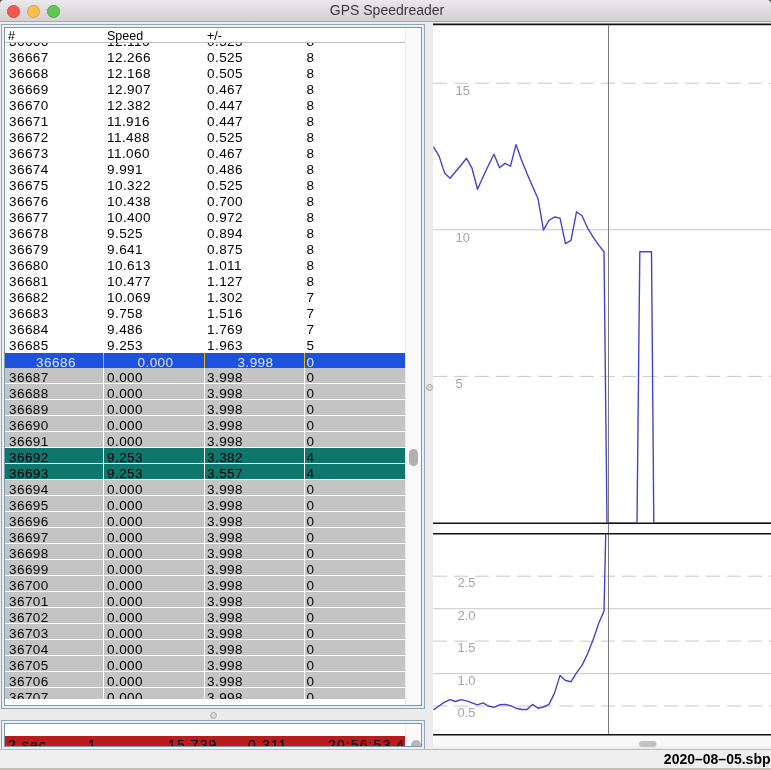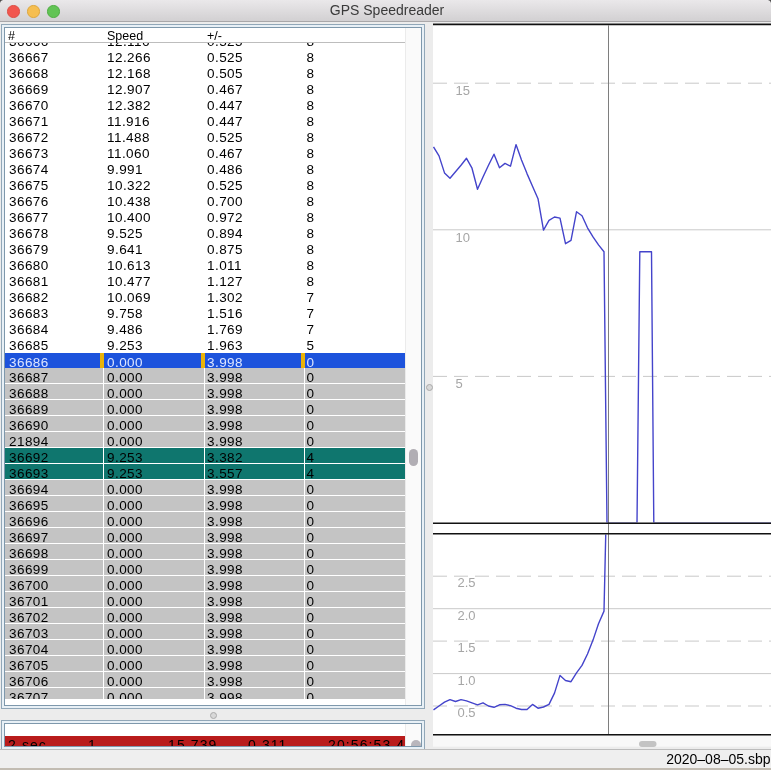--- a/index.html
+++ b/index.html
@@ -33,21 +33,21 @@
 .tr span { position:absolute; top:0; height:16px; line-height:16px; padding-top:1.5px; }
 .c0 { left:0; width:99px; padding-left:4px; }
 .c1 { left:99px; width:101px; padding-left:3px; }
 .c2 { left:200px; width:100px; padding-left:2px; }
 .c3 { left:300px; width:100px; padding-left:1.5px; }
 .tr.w { background:#fff; }
 .tr.g .c0,.tr.g .c1,.tr.g .c2,.tr.g .c3 { background:#c4c4c4; border-right:1px solid #fff; border-bottom:1px solid #fff; }
 .tr.o .c0,.tr.o .c1,.tr.o .c2,.tr.o .c3 { background:#0f766e; border-right:1px solid #fff; border-bottom:1px solid #fff; }
 .tr.g .c3,.tr.o .c3 { border-right:none; }
 .tr.b { background:#1d53dc; color:#dce5ff; border-top:1px solid #fff; }
-.tr.b .c0,.tr.b .c1,.tr.b .c2 { border-right:4px solid #eab308; }
+.tr.b .c0,.tr.b .c1,.tr.b .c2 { border-right:1px solid #eab308;text-align:center; }
 
 
 #vsb { position:absolute; left:400px; top:0; width:16px; height:677px; background:#fafafa;
   border-left:1px solid #ebebeb; }
 #vsb .thumb { position:absolute; left:3px; top:421px; width:9px; height:17px; border-radius:5px;
   background:#b1aeb4; }
 
 
 .grip { position:absolute; width:7px; height:7px; border-radius:50%;
   background:#d8d8d8; border:1px solid #aaa; }
@@ -60,21 +60,21 @@
   font-size:14px; letter-spacing:1.1px; }
 #mrow span { position:absolute; top:0; line-height:16px; padding-top:1.5px; }
 .m0 { left:3px; } .m1 { left:83px; } .m2 { left:163px; } .m3 { left:243px; } .m4 { left:323px; }
 #mvsb { position:absolute; left:400px; top:0; width:16px; height:26px; background:#fafafa; border-left:1px solid #ebebeb; }
 #mvsb .thumb { position:absolute; left:5px; top:16px; width:10px; height:12px; border-radius:5px; background:#b9b6bc; }
 
 
 #statusbar { left:0; top:749px; width:771px; height:19px; background:#efefef;
   border-top:1px solid #bcbcbc; }
 #statusbar .l { position:absolute; left:0; top:1px; line-height:17px; font-size:14px; letter-spacing:0.3px; }
-#statusbar .r { position:absolute; right:0.5px; top:1px; line-height:17px; font-size:14px; }
+#statusbar .r { position:absolute; right:0.5px; top:1px; line-height:17px; font-size:14px;font-weight:bold; }
 #bbar { left:0; top:767.5px; width:771px; height:2.5px; background:#c2bcb2; }
 
 
 #charts { left:425px; top:23px; }
 .axl { font-family:"Liberation Sans",sans-serif; font-size:13px; fill:#a6a6a6; }
 </style></head>
 <body>
 
 <div class="abs" style="left:0;top:0;width:3px;height:3px;background:#4a4a4a;"></div>
 <div class="abs" style="left:768px;top:0;width:3px;height:3px;background:#4a4a4a;"></div>
@@ -278,21 +278,21 @@
               <span class="c2">3.998</span>
               <span class="c3">0</span>
             </div>
 <div class="tr g">
               <span class="c0">36690</span>
               <span class="c1">0.000</span>
               <span class="c2">3.998</span>
               <span class="c3">0</span>
             </div>
 <div class="tr g">
-              <span class="c0">21894</span>
+              <span class="c0">36691</span>
               <span class="c1">0.000</span>
               <span class="c2">3.998</span>
               <span class="c3">0</span>
             </div>
 <div class="tr o">
               <span class="c0">36692</span>
               <span class="c1">9.253</span>
               <span class="c2">3.382</span>
               <span class="c3">4</span>
             </div>

